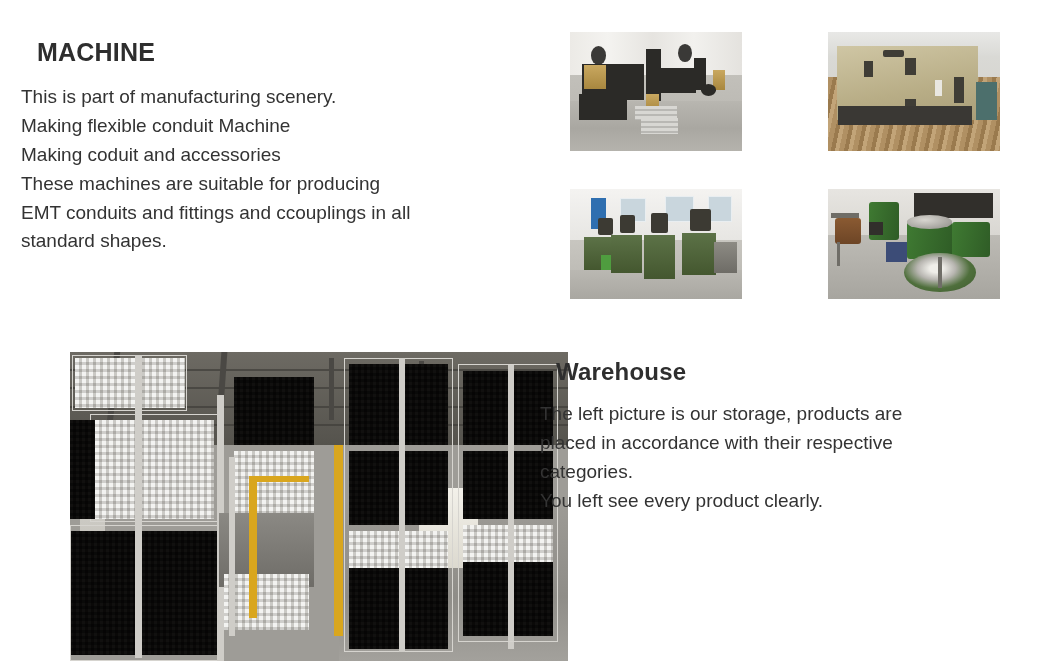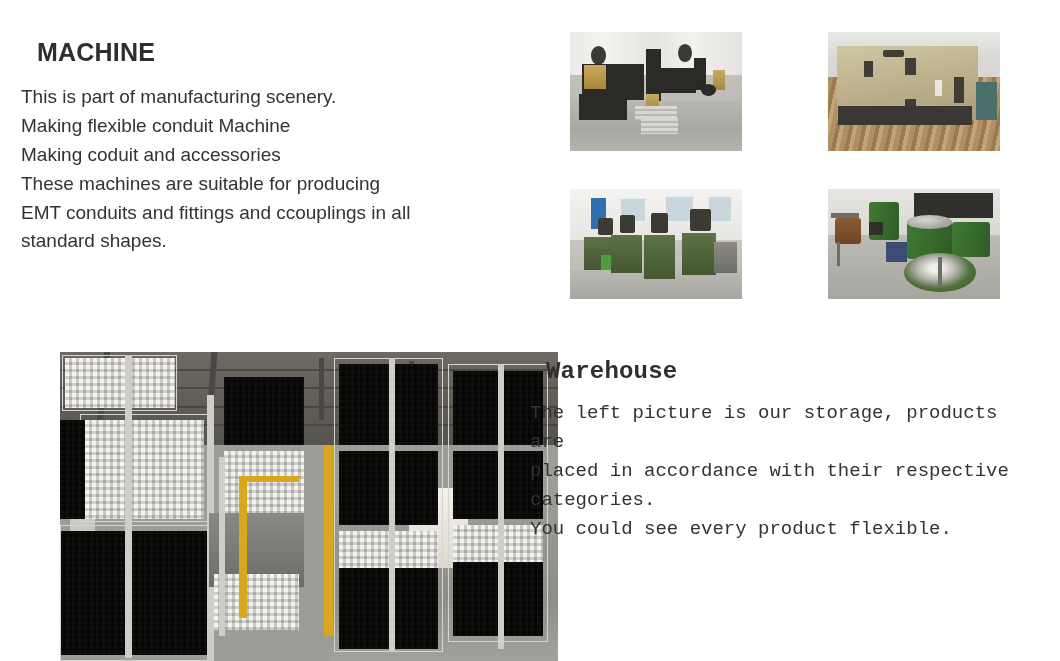--- a/index.html
+++ b/index.html
@@ -115,25 +115,24 @@
   .p4 .rim { position:absolute; border-radius:50%;
     background: radial-gradient(ellipse at 40% 35%, #d8d6d0, #8d8b86); }
   .p4 .barrel { position:absolute; background: linear-gradient(#8a5a32,#6d4526); border-radius:3px; }
   .p4 .blue { position:absolute; background:#3c4c77; }
   .p4 .mech { position:absolute; background:#312f2b; }
   .p4 .reel-arm { position:absolute; background:#6f6d67; }
 
   
   .bottom-block {
     position: absolute;
-    left: 0;
+    left: 10px;
     top: 336px;
     width: 956px;
     height: 325px;
-    font-family: Liberation Mono, monospace;
   }
 
   
   .warehouse-photo {
     position: absolute;
     left: 20px;
     top: 0px;
     width: 498px;
     height: 309px;
     overflow: hidden;
@@ -319,15 +318,15 @@
       <div class="wh-post" style="left:88%;top:4%;width:1.2%;height:92%;"></div>
       <div class="wh-rack" style="left:78%;top:4%;width:20%;height:90%;background:transparent;"></div>
     </div>
   </figure>
 
   <div class="warehouse-text">
     <h2 class="section-heading">Warehouse</h2>
     <p class="body-text">The left  picture is our storage,  products are
 placed in accordance with their respective
 categories.
-You could see every product flexible.</p>
+You left see every product clearly.</p>
   </div>
 </section>
 
 </body></html>

